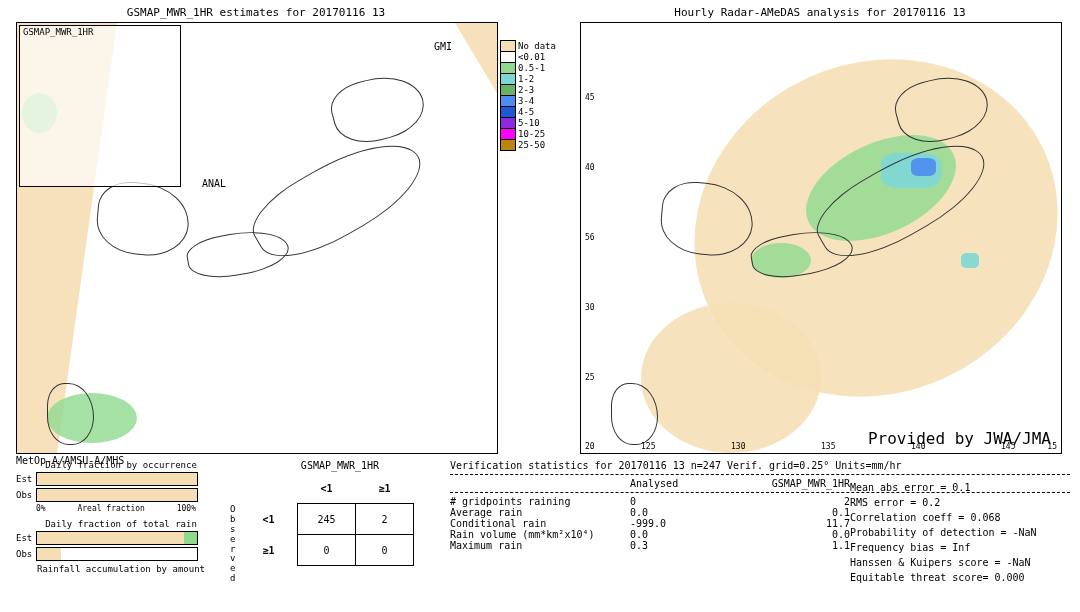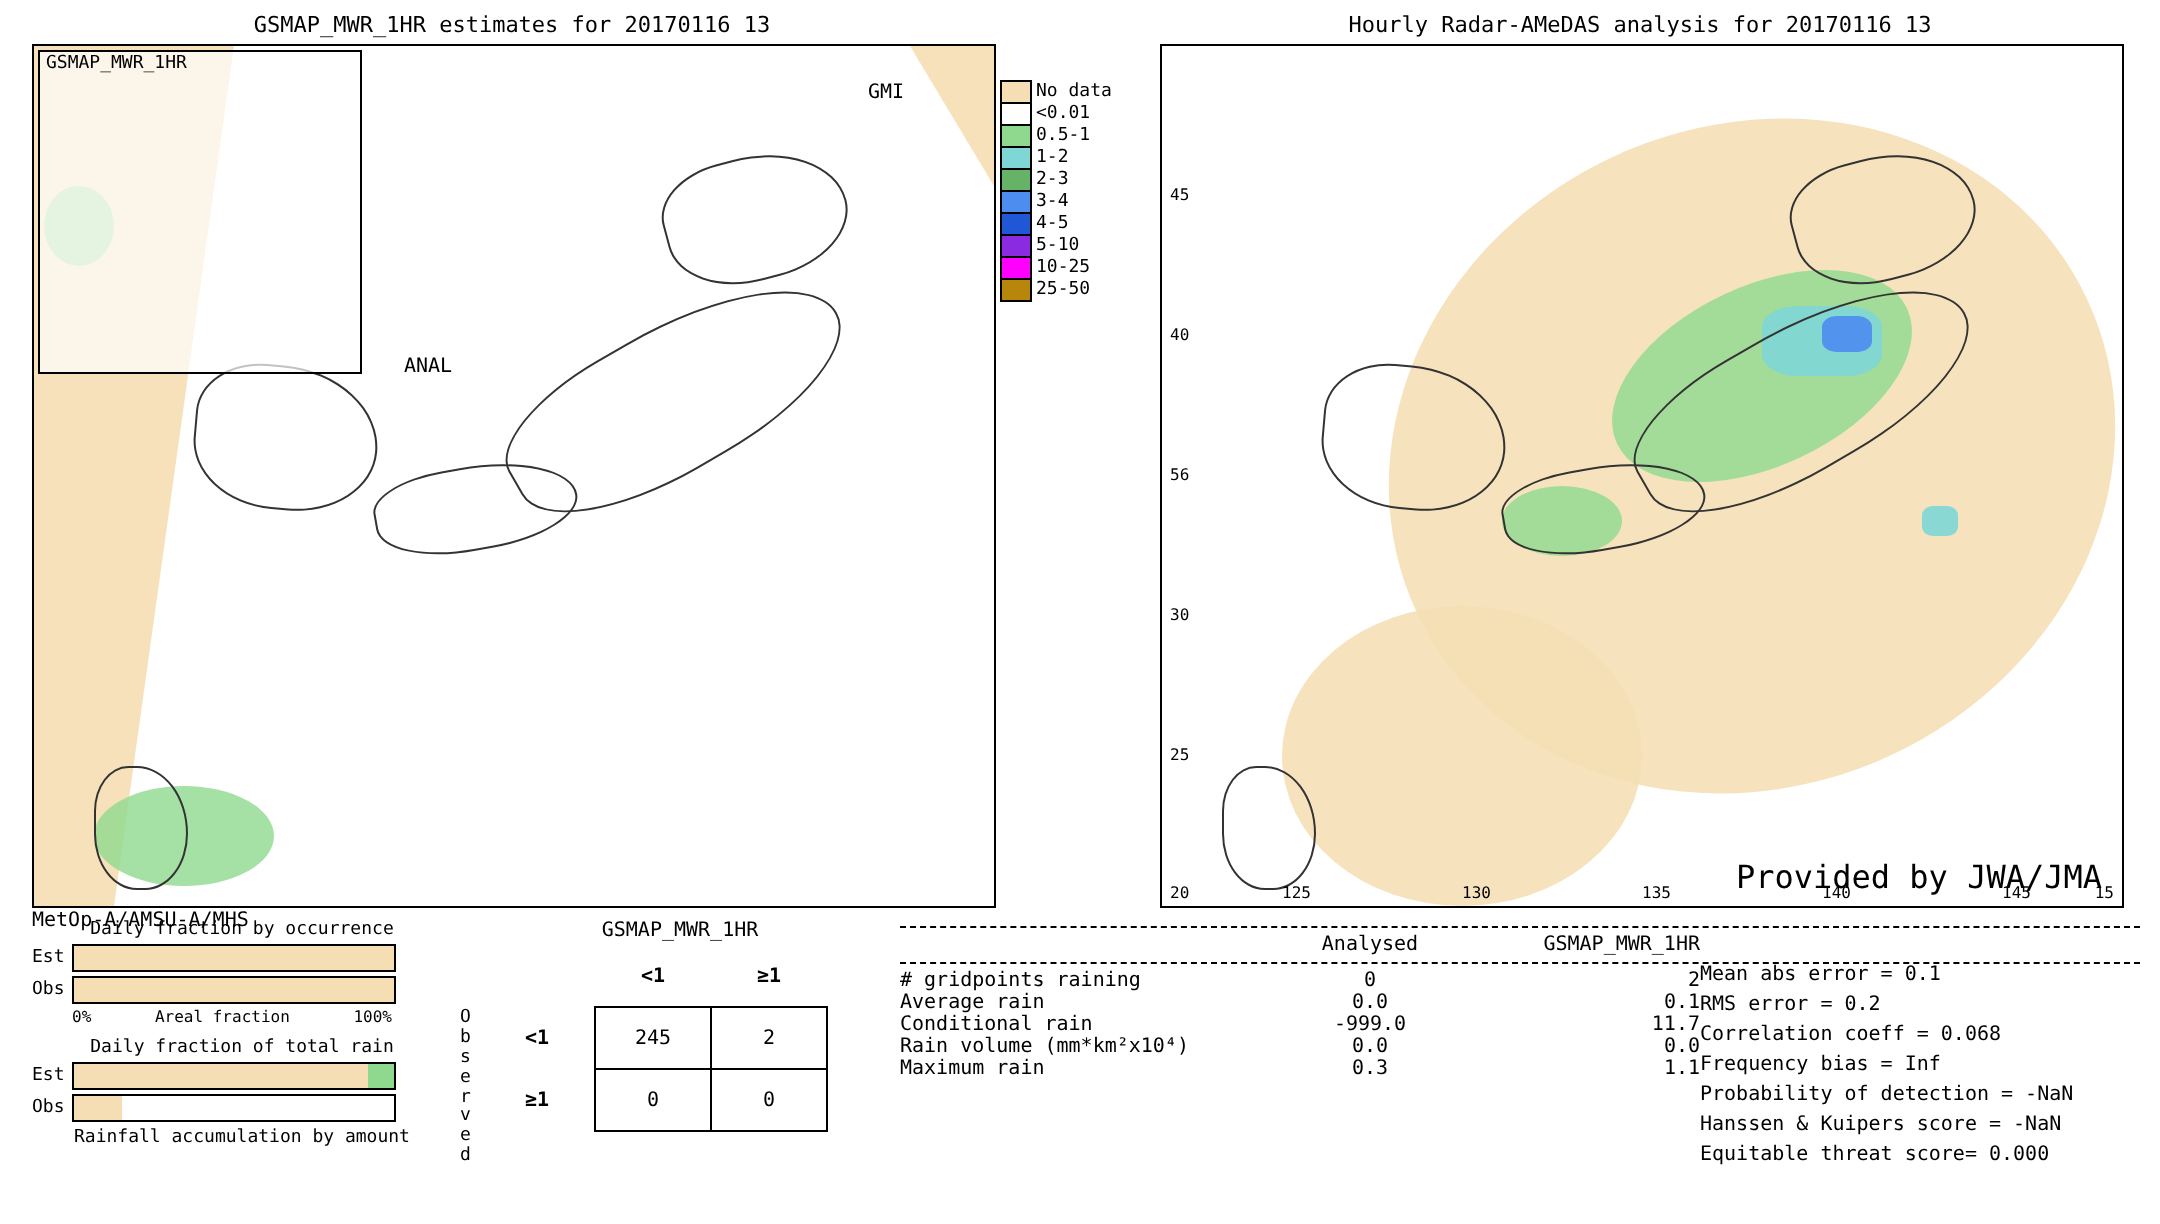--- a/index.html
+++ b/index.html
@@ -33,21 +33,21 @@
 .conf-matrix{position:absolute;left:240px;top:0;width:200px}
 .conf-matrix table{border-collapse:collapse;font-size:10px}
 .conf-matrix td,.conf-matrix th{border:1px solid #000;width:55px;height:28px;text-align:center}
 .conf-matrix .noborder{border:none}
 .obs-v{position:absolute;left:230px;top:45px;font-size:9px;line-height:1.1}
 .stats{position:absolute;left:450px;top:0;width:620px;font-size:10px}
 .stats-title{font-size:10px}
 .stats hr{border:none;border-top:1px dashed #000;margin:3px 0}
 .stats-table{display:flex}
 .stats-col1{width:180px}
-.stats-col2{width:110px;text-align:center}
+.stats-col2{width:110px;text-align:left}
 .stats-col3{width:110px;text-align:right}
 .stats-right{position:absolute;left:400px;top:20px;line-height:1.5}
 .metop{position:absolute;left:16px;top:455px;font-size:10px}
 .provided{position:absolute;right:10px;bottom:5px;font-size:16px}
 .tick{position:absolute;font-size:8px}
 </style>
 </head>
 <body>
 
 <div class="title" style="position:absolute;left:16px;top:6px;width:480px">GSMAP_MWR_1HR estimates for 20170116 13</div>
@@ -203,20 +203,21 @@
       <tr>
             <th class="noborder">≥1</th>
             <td>0</td>
             <td>0</td>
           </tr>
     </tbody>
       </table>
   </div>
 
   <div class="stats">
+    <div class="stats-title">Verification statistics for 20170116 13  n=247  Verif. grid=0.25°  Units=mm/hr</div>
     <hr>
     <div class="stats-table" style="font-size:10px">
       <div class="stats-col1"></div>
       <div class="stats-col2">Analysed</div>
       <div class="stats-col3">GSMAP_MWR_1HR</div>
     </div>
     <hr>
     <div id="stats-rows">
         <div class="stats-table">
           <div class="stats-col1"># gridpoints raining</div>
@@ -241,19 +242,19 @@
         <div class="stats-table">
           <div class="stats-col1">Maximum rain</div>
           <div class="stats-col2">0.3</div>
           <div class="stats-col3">1.1</div>
         </div>
       </div>
     <div class="stats-right" id="stats-right">
         <div>Mean abs error = 0.1</div>
         <div>RMS error = 0.2</div>
         <div>Correlation coeff = 0.068</div>
+        <div>Probability of detection = -NaN</div>
         <div>Frequency bias = Inf</div>
-        <div>Probability of detection = -NaN</div>
         <div>Hanssen &amp; Kuipers score = -NaN</div>
         <div>Equitable threat score= 0.000</div>
       </div>
   </div>
 </div>
 
 </body></html>

